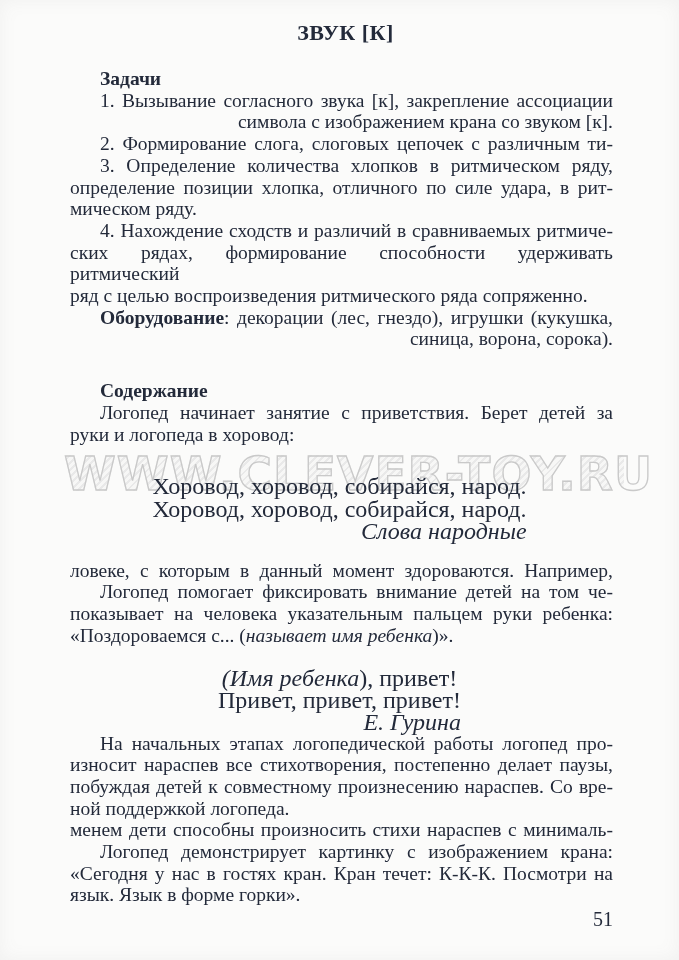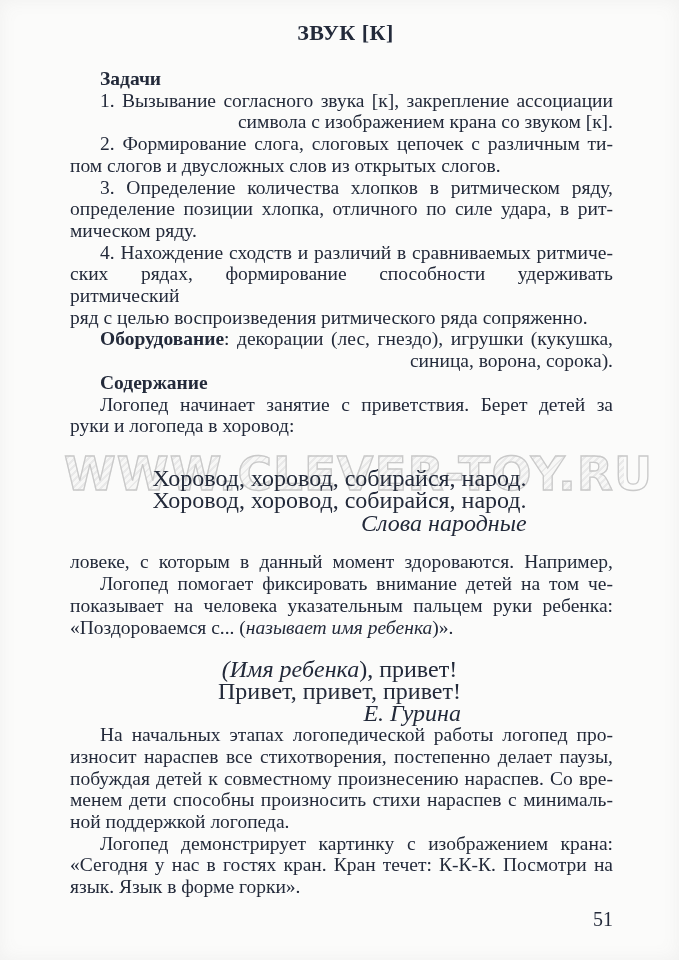--- a/index.html
+++ b/index.html
@@ -27,20 +27,21 @@
   .text-block {
     position: relative;
     z-index: 2;
     margin: 0 66px 0 70px; 
     font-size: 19.5px;
     line-height: 21.7px;
   }
   .heading {
     font-weight: bold;
     text-indent: 30px;
+    margin-top: 30px;
   }
   .h-tasks { margin-top: 22px; }
   .ln { text-align: justify; }
   .jf { text-align-last: justify; }   
   .ind { text-indent: 30px; }
   .b { font-weight: bold; }
   .i { font-style: italic; }
   .verse {
     position: relative;
     z-index: 2;
@@ -93,21 +94,20 @@
 
     <div class="heading h-tasks">Задачи</div>
 
     <div>
       <div class="ln jf ind">1. Вызывание согласного звука [к], закрепление ассоциации</div>
       <div class="ln" style="text-align:right">символа с изображением крана со звуком [к].</div>
     </div>
 
     <div>
       <div class="ln jf ind">2. Формирование слога, слоговых цепочек с различным ти-</div>
-      <div class="ln" style="text-align:left">пом слогов и двусложных слов из открытых слогов.</div>
     </div>
 
     <div>
       <div class="ln jf ind">3. Определение количества хлопков в ритмическом ряду,</div>
       <div class="ln jf">определение позиции хлопка, отличного по силе удара, в рит-</div>
       <div class="ln" style="text-align:left">мическом ряду.</div>
     </div>
 
     <div>
       <div class="ln jf ind">4. Нахождение сходств и различий в сравниваемых ритмиче-</div>
@@ -147,22 +147,22 @@
     <div><span class="i">(Имя ребенка</span><span>), привет!</span></div>
     <div>Привет, привет, привет!</div>
     <div class="attr">Е. Гурина</div>
   </div>
 
   <div class="text-block">
     <div>
       <div class="ln jf ind">На начальных этапах логопедической работы логопед про-</div>
       <div class="ln jf">износит нараспев все стихотворения, постепенно делает паузы,</div>
       <div class="ln jf">побуждая детей к совместному произнесению нараспев. Со вре-</div>
+      <div class="ln" style="text-align:left">ной поддержкой логопеда.</div>
       <div class="ln jf">менем дети способны произносить стихи нараспев с минималь-</div>
-      <div class="ln" style="text-align:left">ной поддержкой логопеда.</div>
     </div>
 
     <div>
       <div class="ln jf ind">Логопед демонстрирует картинку с изображением крана:</div>
       <div class="ln jf">«Сегодня у нас в гостях кран. Кран течет: К-К-К. Посмотри на</div>
       <div class="ln" style="text-align:left">язык. Язык в форме горки».</div>
     </div>
   </div>
 
   <div class="page-number">51</div>

